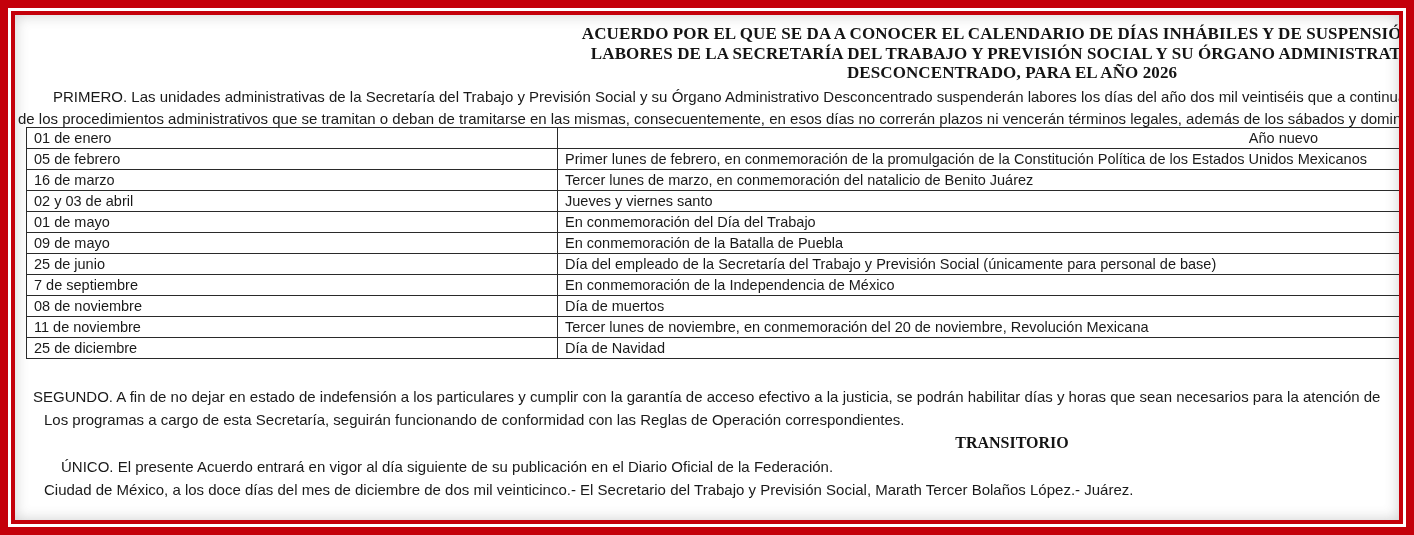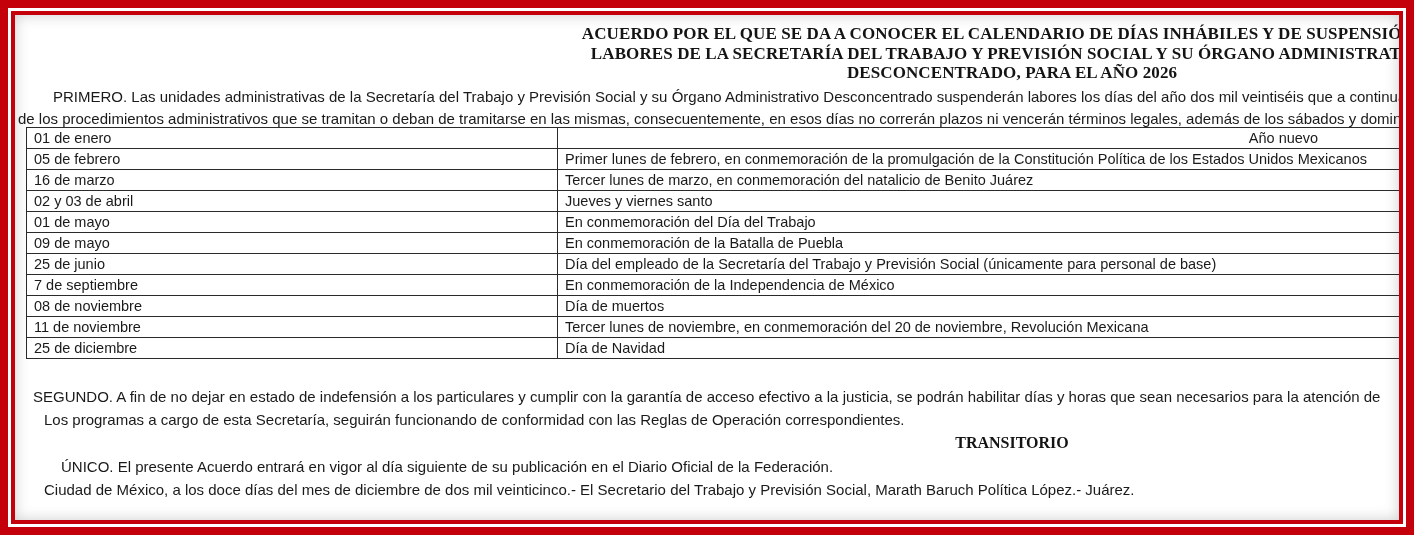--- a/index.html
+++ b/index.html
@@ -135,19 +135,19 @@
           <div class="line line2">Los programas a cargo de esta Secretaría, seguirán funcionando de conformidad con las Reglas de Operación correspondientes.</div>
         </div>
 
         <div class="transitorio">TRANSITORIO</div>
 
         <div class="para p-unico">
           <div class="line"><span class="bold">ÚNICO.</span><span> El presente Acuerdo entrará en vigor al día siguiente de su publicación en el Diario Oficial de la Federación.</span></div>
         </div>
 
         <div class="para p-closing">
-          <div class="line"><span>Ciudad de México, a los doce días del mes de diciembre de dos mil veinticinco.- El Secretario del Trabajo y Previsión Social, </span><span class="bold">Marath Baruch Política López</span><span>.- Juárez.</span></div>
+          <div class="line"><span>Ciudad de México, a los doce días del mes de diciembre de dos mil veinticinco.- El Secretario del Trabajo y Previsión Social, </span><span class="bold">Marath Tercer Bolaños López</span><span>.- Juárez.</span></div>
         </div>
 
       </div>
     </div>
   </div>
 </div>
 
 </body></html>

